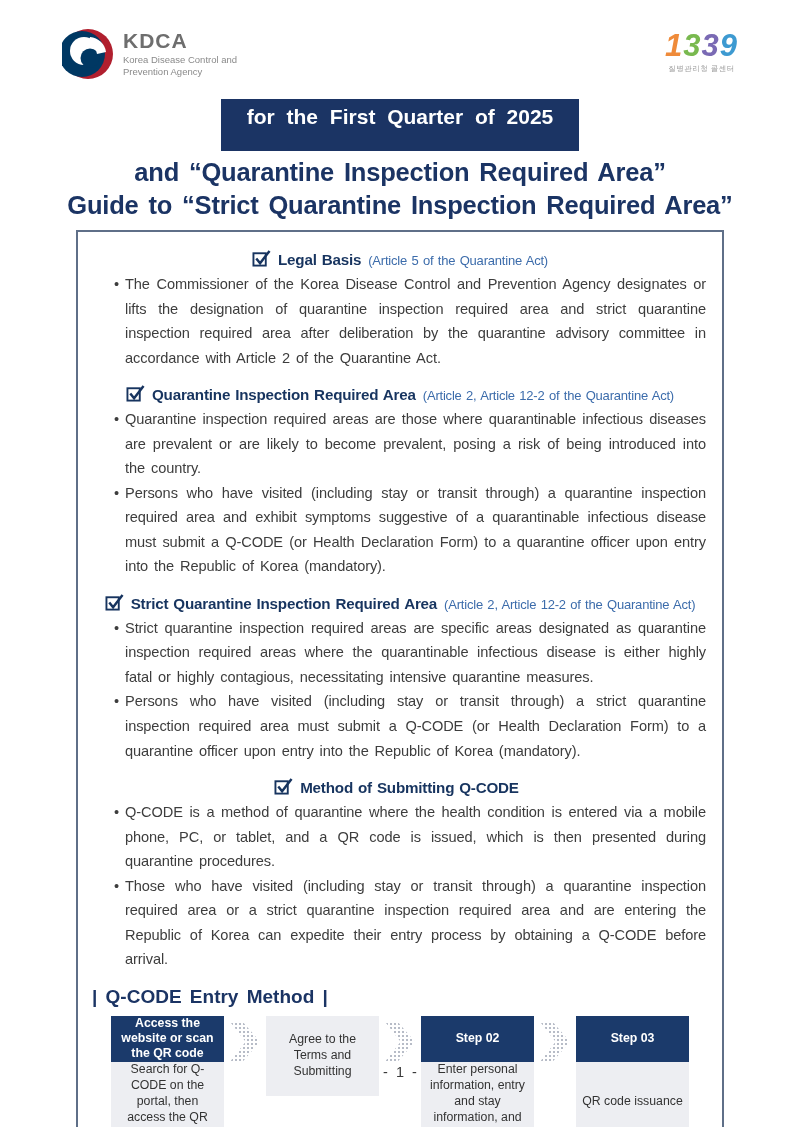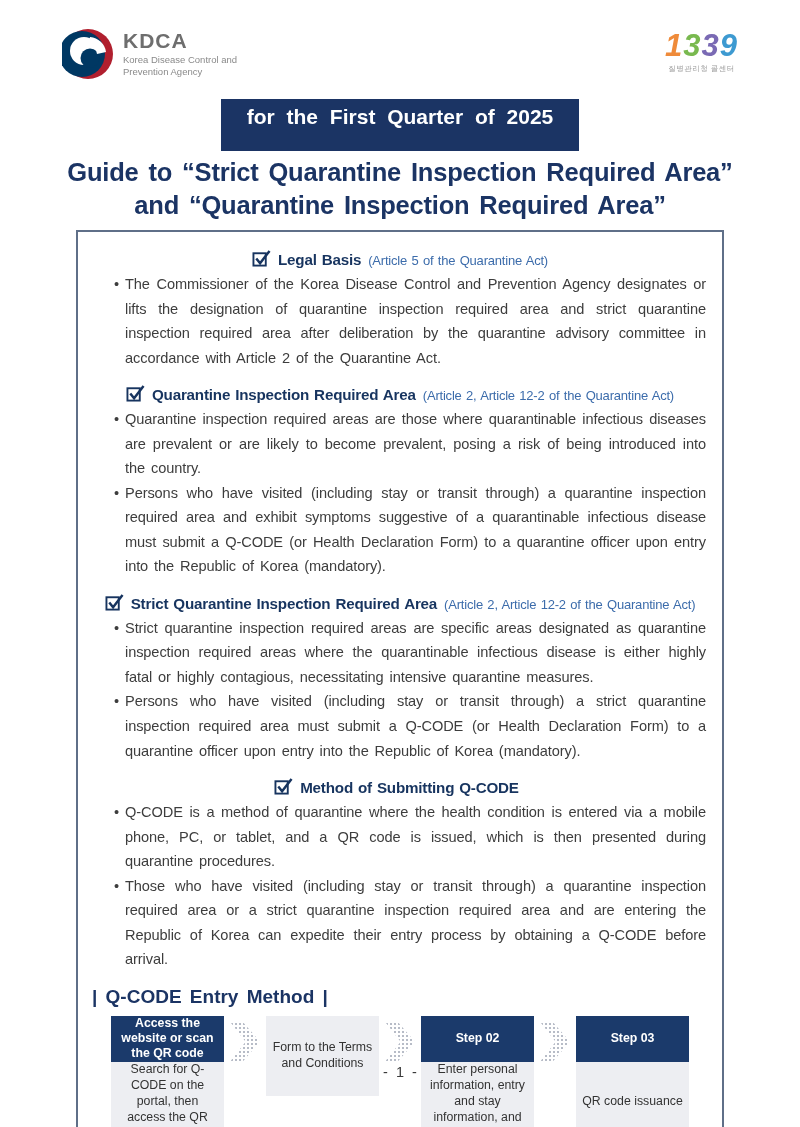--- a/index.html
+++ b/index.html
@@ -195,22 +195,22 @@
       </div>
       <div class="hotline-caption">질병관리청 콜센터</div>
     </div>
   </div>
 
   <div class="banner-row">
     <span class="banner">for the First Quarter of 2025</span>
   </div>
 
   <div class="doc-title">
+    <div>and “Quarantine Inspection Required Area”</div>
     <div>Guide to “Strict Quarantine Inspection Required Area”</div>
-    <div>and “Quarantine Inspection Required Area”</div>
   </div>
 
   <div class="content-box">
 
     <div class="section">
       <div class="section-head">
         <span class="checkbox-icon">
           <svg width="19" height="18" viewBox="0 0 20 19">
             <rect x="1.5" y="4.5" width="13" height="13" fill="none" stroke="#17345f" stroke-width="2"></rect>
             <path d="M4.5 10 L8.5 15 L18.5 2" fill="none" stroke="#17345f" stroke-width="2.6"></path>
@@ -281,21 +281,21 @@
       <div class="flow-step">
         <div class="flow-step-header">Access the website or scan the QR code</div>
         <div class="flow-step-body">Search for Q-CODE on the portal, then access the QR code</div>
       </div>
 
       <div class="flow-arrow-wrap">
         <div class="flow-arrow"></div>
       </div>
 
       <div class="flow-step">
-        <div class="flow-step-body">Form to the Terms and Conditions</div>
+        <div class="flow-step-body">Agree to the Terms and Submitting</div>
       </div>
 
       <div class="flow-arrow-wrap">
         <div class="flow-arrow"></div>
       </div>
 
       <div class="flow-step">
         <div class="flow-step-header">Step 02</div>
         <div class="flow-step-body">Enter personal information, entry and stay information, and health condition</div>
       </div>

